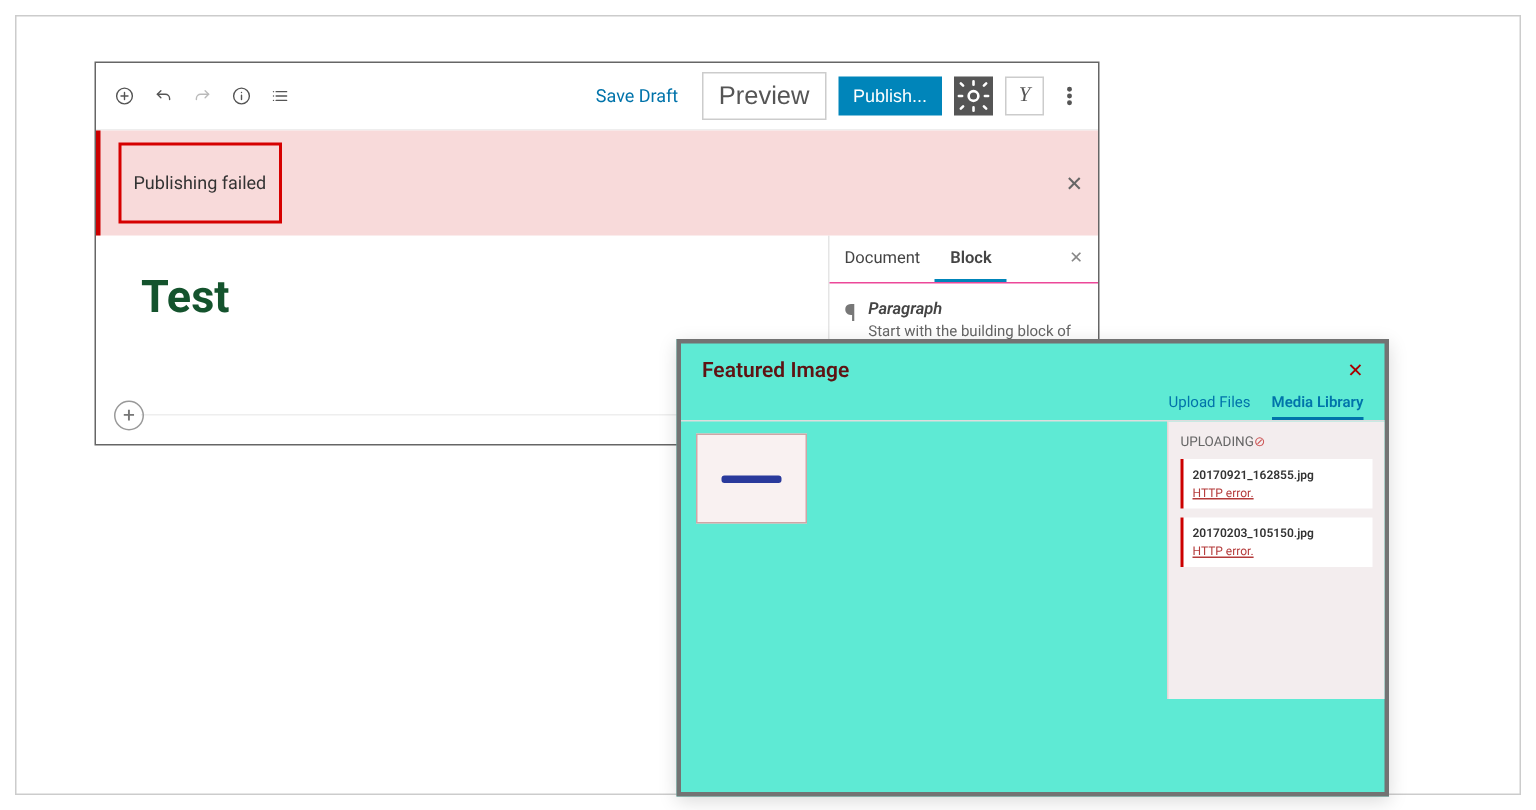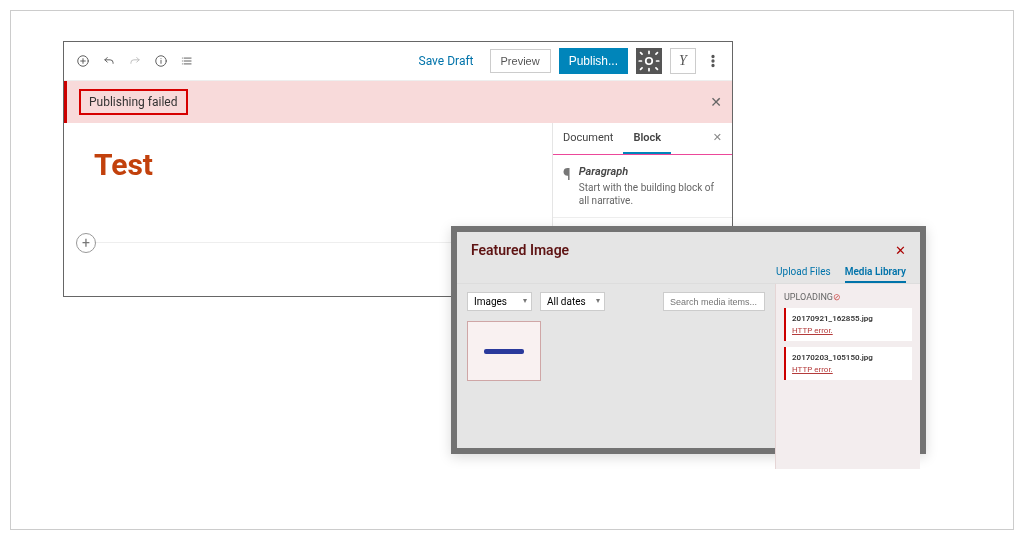--- a/index.html
+++ b/index.html
@@ -6,34 +6,34 @@
   body { font-family: -apple-system, BlinkMacSystemFont, "Segoe UI", Roboto, sans-serif; background: #fff; width: 1024px; height: 540px; position: relative; }
   .outer-frame { position: absolute; left: 10px; top: 10px; width: 1004px; height: 520px; border: 1px solid #ccc; }
 
   
   .editor { position: absolute; left: 52px; top: 30px; width: 670px; height: 256px; border: 1px solid #666; background: #fff; }
   .toolbar { display: flex; align-items: center; padding: 6px 10px; gap: 8px; border-bottom: 1px solid #eee; justify-content: flex-end; }
   .toolbar .icon-btn { width: 18px; height: 18px; display: flex; align-items: center; justify-content: center; color: #555; cursor: pointer; }
   .toolbar .icon-btn svg { width: 14px; height: 14px; }
   .toolbar .spacer { flex: 1; }
   .save-draft { color: #0073aa; font-size: 12px; cursor: pointer; padding: 4px 8px; }
-  .preview-btn { border: 1px solid #ccc; background: #fff; font-size: 11px; padding: 5px 10px; cursor: pointer; color: #555; }
+  .preview-btn { border: 1px solid #ccc; background: #fff; font-size: 17px; padding: 5px 10px; cursor: pointer; color: #555; }
   .publish-btn { background: #0085ba; color: #fff; border: none; font-size: 12px; padding: 6px 10px; cursor: pointer; }
   .gear-btn, .y-btn { width: 26px; height: 26px; display: flex; align-items: center; justify-content: center; cursor: pointer; }
   .gear-btn { background: #555; color: #fff; }
   .y-btn { border: 1px solid #ccc; color: #555; font-style: italic; font-family: serif; font-size: 14px; }
   .dots-btn { width: 18px; color: #555; cursor: pointer; display: flex; align-items: center; justify-content: center; }
 
   .notice { background: #f8dada; border-left: 3px solid #c00; display: flex; align-items: center; padding: 8px 12px; position: relative; }
-  .notice-text-wrap { display: inline-block; border: 2px solid #d60000; padding: 4px 8px; font-size: 12px; color: #333; }
+  .notice-text-wrap { display: inline-block; border: 2px solid #d60000; padding: 18px 8px; font-size: 12px; color: #333; }
   .notice-close { position: absolute; right: 10px; color: #666; cursor: pointer; font-size: 14px; }
 
   .editor-body { display: flex; height: calc(100% - 80px); }
   .canvas { flex: 1; padding: 24px 30px; position: relative; }
-  .canvas-title { font-size: 30px; font-weight: 700; color: #c2410c; margin-bottom: 30px; }
+  .canvas-title { font-size: 30px; font-weight: 700; color: #14532d; margin-bottom: 30px; }
   .add-circle { width: 20px; height: 20px; border: 1px solid #999; border-radius: 50%; display: flex; align-items: center; justify-content: center; color: #777; font-size: 14px; position: absolute; left: 12px; top: 110px; cursor: pointer; }
   .canvas hr { border: none; border-top: 1px solid #eee; margin-top: 60px; }
 
   .sidebar { width: 180px; border-left: 1px solid #e5e5e5; font-size: 11px; color: #444; }
   .sidebar-tabs { display: flex; border-bottom: 1px solid #ec4899; }
   .sidebar-tab { padding: 8px 10px; cursor: pointer; }
   .sidebar-tab.active { font-weight: 600; border-bottom: 2px solid #0085ba; }
   .sidebar-close { margin-left: auto; padding: 8px 10px; color: #888; cursor: pointer; }
   .block-info { padding: 10px; display: flex; gap: 8px; }
   .pilcrow { font-size: 16px; color: #777; }
@@ -43,21 +43,21 @@
   .section-head { padding: 8px 10px; border-top: 1px solid #eee; font-weight: 600; display: flex; justify-content: space-between; align-items: center; }
   .section-head .chev { font-size: 10px; }
   .setting-row { padding: 4px 10px 10px; }
   .setting-row .lbl { font-size: 10px; color: #666; margin-bottom: 4px; }
   .sel-row { display: flex; gap: 6px; }
   .sel { border: 1px solid #ccc; font-size: 10px; padding: 3px 18px 3px 6px; background: #fff; position: relative; }
   .sel::after { content: "▾"; position: absolute; right: 4px; font-size: 8px; color: #777; }
   .sel.sm { width: 40px; }
 
   
-  .modal { position: absolute; left: 440px; top: 215px; width: 475px; height: 228px; background: #e5e5e5; border: 6px solid #737373; box-shadow: 0 3px 12px rgba(0,0,0,.15); }
+  .modal { position: absolute; left: 440px; top: 215px; width: 475px; height: 305px; background: #5eead4; border: 3px solid #737373; box-shadow: 0 3px 12px rgba(0,0,0,.15); }
   .modal-head { padding: 10px 14px 4px; display: flex; justify-content: space-between; align-items: center; }
   .modal-title { font-size: 14px; font-weight: 600; color: #5e1313; }
   .modal-close { color: #a00; font-size: 13px; cursor: pointer; }
   .modal-tabs { display: flex; gap: 14px; padding: 0 14px; font-size: 10px; border-bottom: 1px solid #ddd; justify-content: flex-end; }
   .modal-tab { padding: 4px 0; color: #0073aa; cursor: pointer; }
   .modal-tab.active { border-bottom: 2px solid #0073aa; font-weight: 600; }
   .modal-body { display: flex; height: 185px; }
   .media-area { flex: 1; padding: 8px 10px; }
   .filters { display: flex; gap: 8px; margin-bottom: 10px; }
   .search-inp { margin-left: auto; border: 1px solid #ccc; font-size: 9px; padding: 3px 6px; width: 102px; }
@@ -174,25 +174,20 @@
     <div class="modal-head">
       <span class="modal-title">Featured Image</span>
       <span class="modal-close">✕</span>
     </div>
     <div class="modal-tabs">
       <span class="modal-tab">Upload Files</span>
       <span class="modal-tab active">Media Library</span>
     </div>
     <div class="modal-body">
       <div class="media-area">
-        <div class="filters">
-          <span class="sel" style="width:65px">Images</span>
-          <span class="sel" style="width:65px">All dates</span>
-          <input class="search-inp" placeholder="Search media items..." style="">
-        </div>
         <div class="thumb">
             <div class="thumb-inner"></div>
           </div>
       </div>
       <div class="upload-panel">
         <div class="upload-head">
           <span>UPLOADING</span>
           <span class="x">⊘</span>
         </div>
         <div class="up-item">

